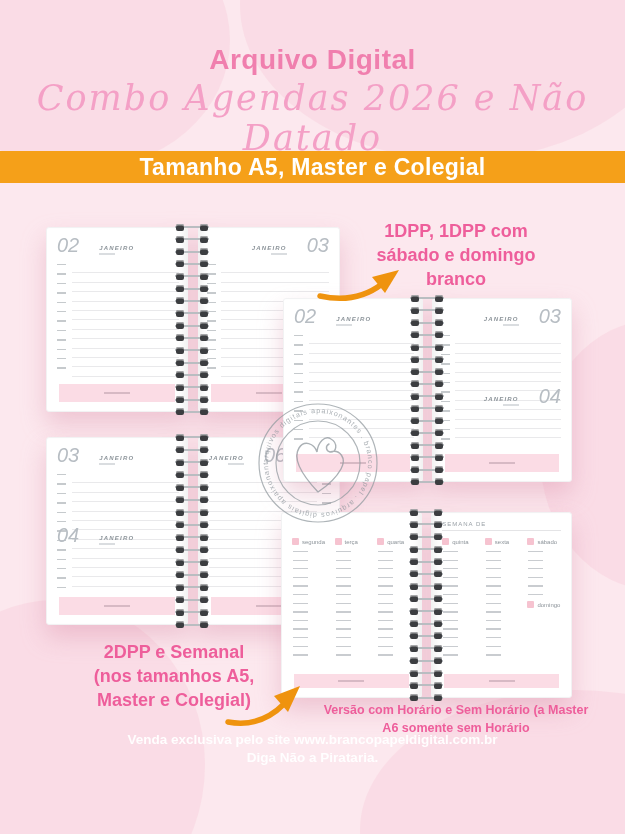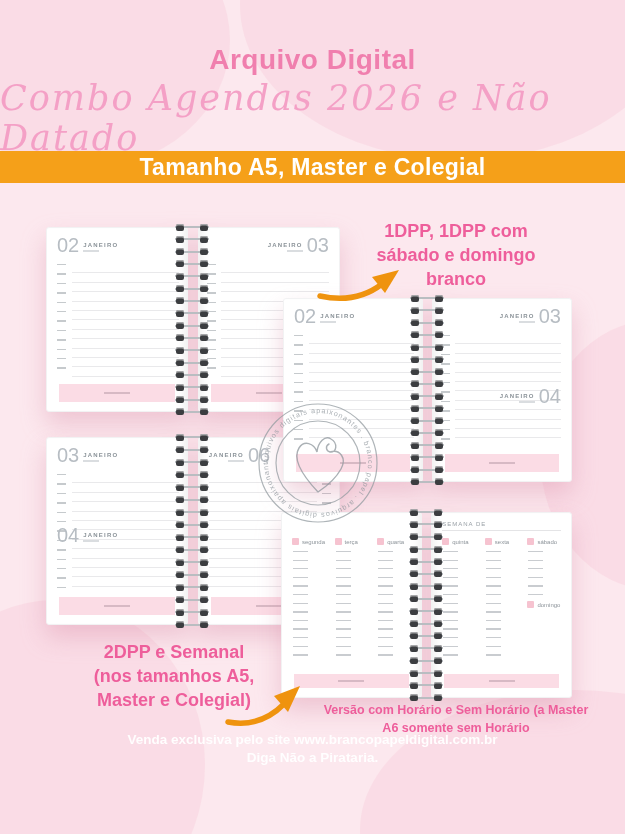--- a/index.html
+++ b/index.html
@@ -10,37 +10,37 @@
   }
   
   .blob{position:absolute;border-radius:50%;background:var(--blob,#f8cfdc);opacity:.45;z-index:0;}
 
   
   .title{
     position:absolute;top:44px;left:0;right:0;text-align:center;z-index:5;
     font-size:28px;font-weight:800;letter-spacing:.5px;color:var(--title,#f07fae);
   }
   .subtitle{
-    position:absolute;top:78px;left:0;right:0;z-index:5;
+    position:absolute;top:78px;left:0;right:0;text-align:center;z-index:5;
     font-family:"DejaVu Serif",serif;font-style:italic;font-weight:500;
     font-size:35px;letter-spacing:2px;color:var(--subtitle,#f4a0c6);
   }
   .banner{
     position:absolute;top:151px;left:0;right:0;height:32px;z-index:5;
     background:var(--banner-bg,#f5a019);color:var(--banner-text,#fff);
     display:flex;align-items:center;justify-content:center;
     font-size:23px;font-weight:800;letter-spacing:.3px;
   }
 
   
   .nb{position:absolute;filter:drop-shadow(0 12px 12px rgba(213,130,158,.35));}
   .pg{position:absolute;top:0;bottom:0;background:#fff;border:1px solid #f2f2f3;border-radius:3px;overflow:hidden;}
   .pg-l{left:0;width:48%;box-shadow:inset -9px 0 10px -7px rgba(0,0,0,.08);}
   .pg-r{left:52%;right:0;width:48%;box-shadow:inset 9px 0 10px -7px rgba(0,0,0,.08);}
-  .ph{position:absolute;display:flex;align-items:center;gap:4px;z-index:1;}
+  .ph{position:absolute;display:flex;align-items:flex-end;gap:20px;z-index:1;font-style:italic;}
   .ph .num{font-size:20px;line-height:1;color:#b7bdc3;font-weight:400;}
   .ph .mo{font-size:6px;letter-spacing:1.2px;color:#8b9399;margin-top:3px;}
   .ph .mo i{display:block;width:16px;height:2px;margin-top:2px;background:#dadde0;font-style:normal;}
   .ph-l{top:7px;left:10px;}
   .ph-r{top:7px;right:10px;}
   .ph-r .mo{text-align:right;}
   .ph-r .mo i{margin-left:auto;}
   .stub{position:absolute;width:9px;
     background:repeating-linear-gradient(to bottom,#c6cacd 0 1.4px,transparent 1.4px 9.4px);}
   .rl{position:absolute;

